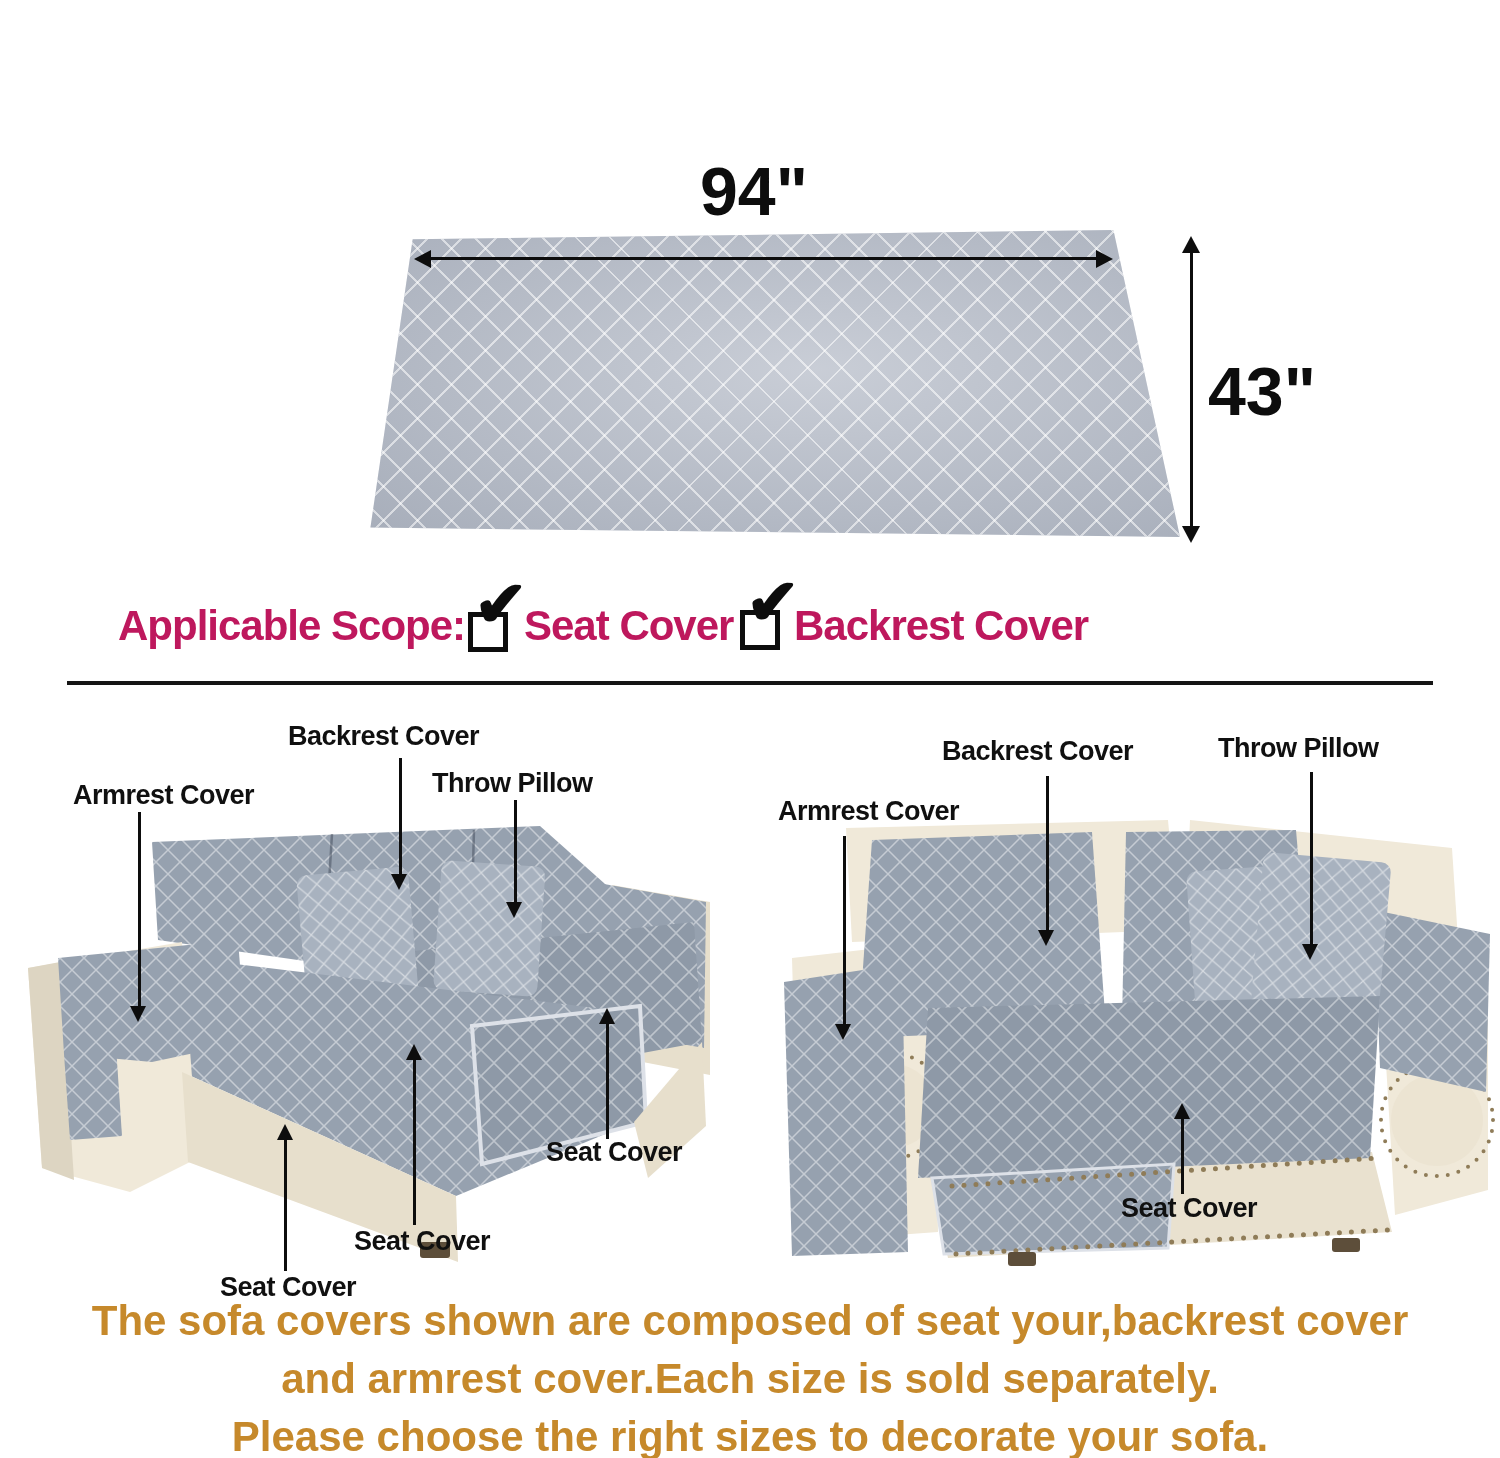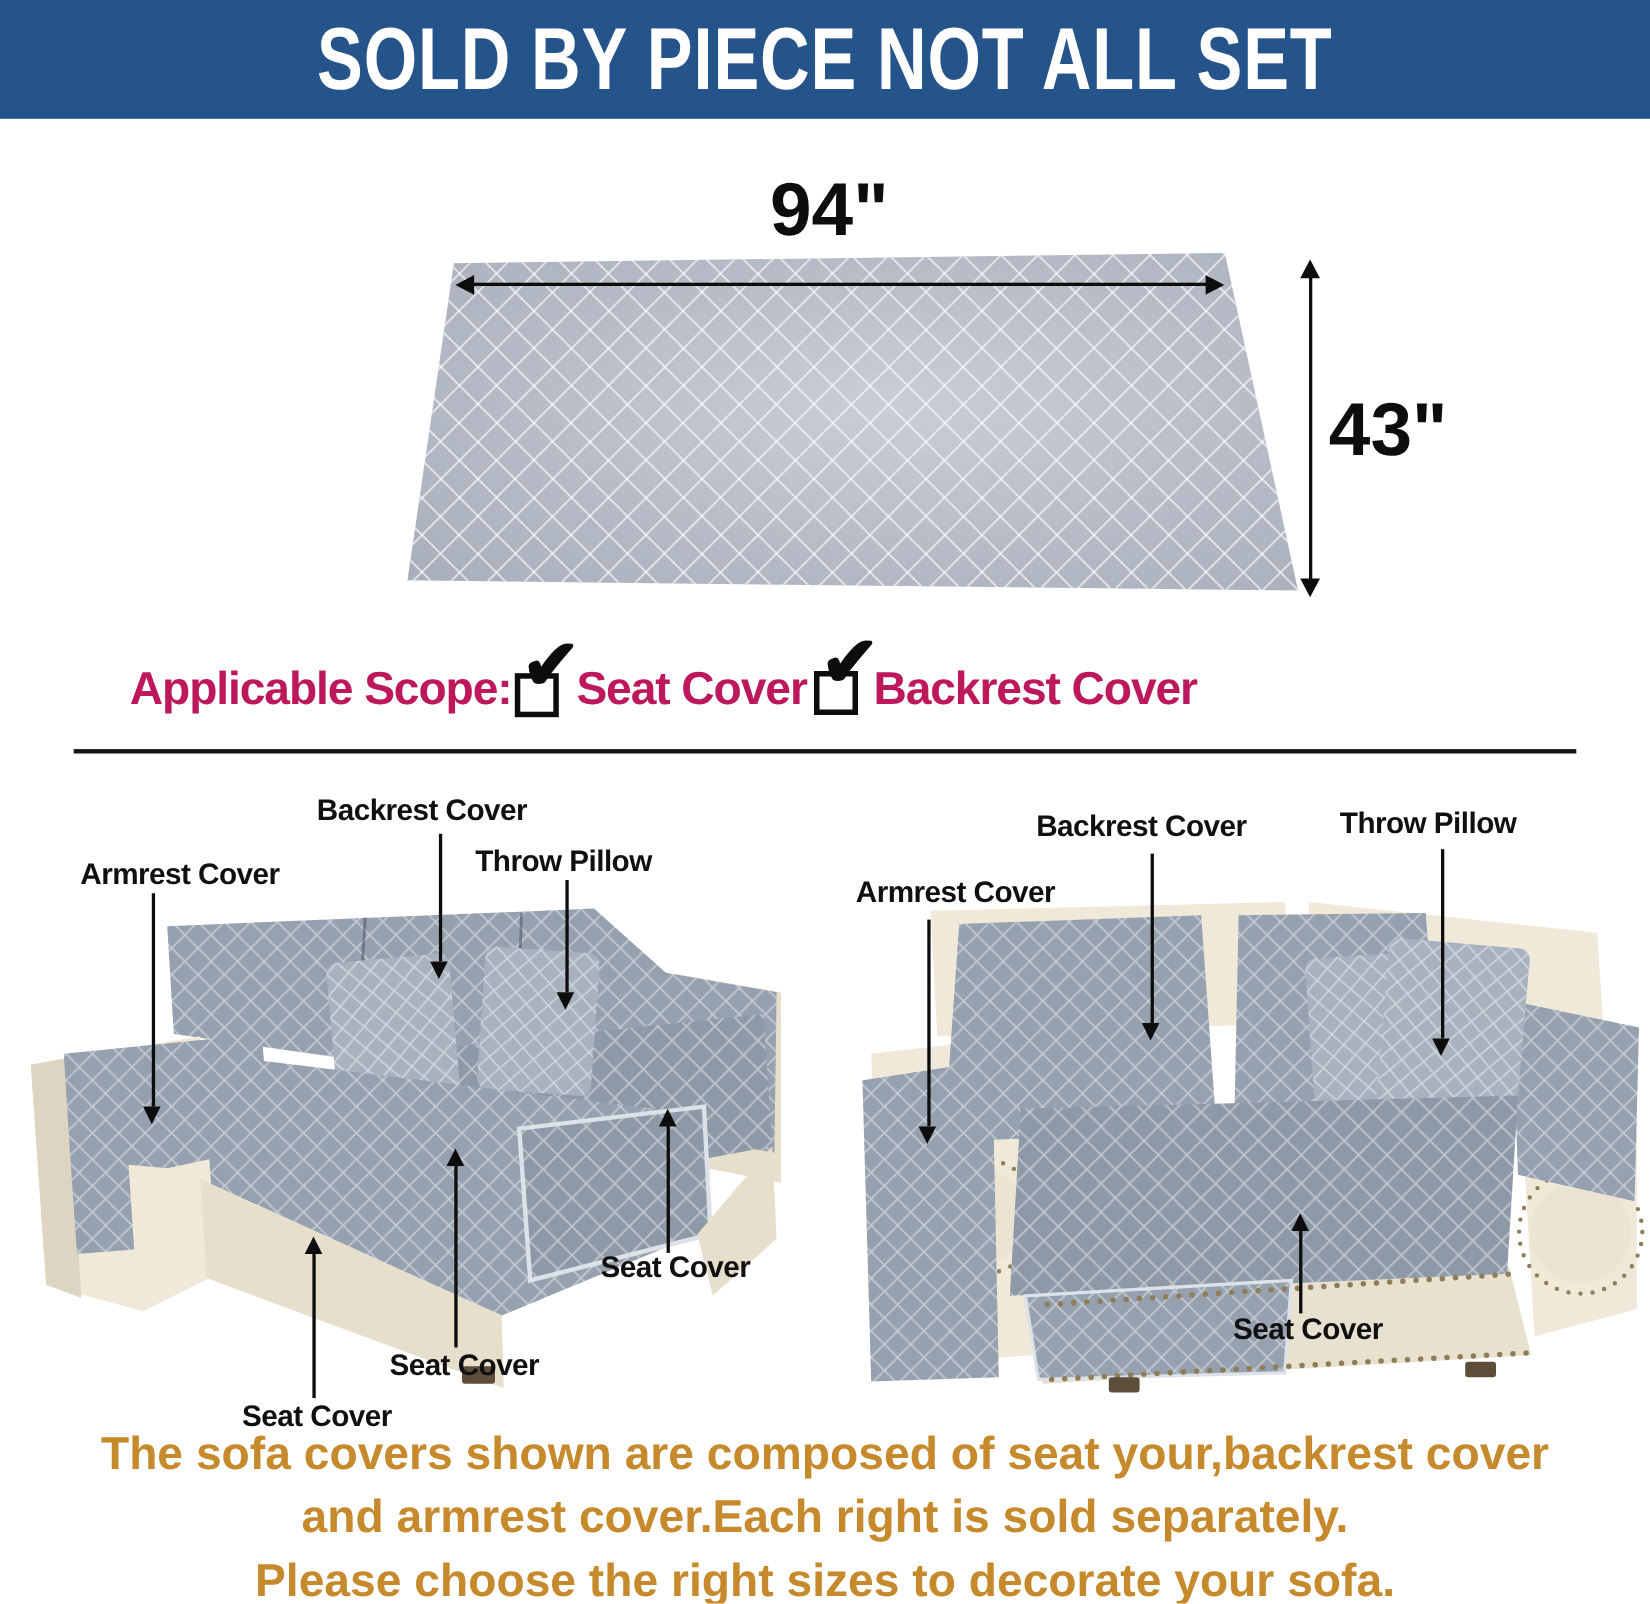--- a/index.html
+++ b/index.html
@@ -48,23 +48,20 @@
 
   
   .footer{position:absolute;left:0;top:1292px;width:1500px;text-align:center;
           color:#C6892B;font-weight:700;font-size:42px;line-height:58px;}
 </style>
 </head>
 <body>
 
 <div class="page">
 
-  <div class="banner">
-    <span>SOLD BY PIECE NOT ALL SET</span>
-  </div>
 
   <div class="fabric"></div>
 
   <div class="dim-text" style="left:700px;top:152px;">94"</div>
   <div class="dim-line-h" style="left:430px;top:257px;width:668px;"></div>
   <div class="tri tri-left" style="left:414px;top:250px;"></div>
   <div class="tri tri-right" style="left:1096px;top:250px;"></div>
 
   <div class="dim-text" style="left:1208px;top:352px;">43"</div>
   <div class="dim-line-v" style="left:1190px;top:251px;height:276px;"></div>
@@ -186,17 +183,17 @@
   <div class="ann" style="left:354px;top:1226px;">Seat Cover</div>
   <div class="ann" style="left:220px;top:1272px;">Seat Cover</div>
 
   <div class="ann" style="left:778px;top:796px;">Armrest Cover</div>
   <div class="ann" style="left:942px;top:736px;">Backrest Cover</div>
   <div class="ann" style="left:1218px;top:733px;">Throw Pillow</div>
   <div class="ann" style="left:1121px;top:1193px;">Seat Cover</div>
 
   <div class="footer">
     <div>The sofa covers shown are composed of seat your,backrest cover</div>
-    <div>and armrest cover.Each right is sold separately.</div>
+    <div>and armrest cover.Each size is sold separately.</div>
     <div>Please choose the right sizes to decorate your sofa.</div>
   </div>
 
 </div>
 
 </body></html>

